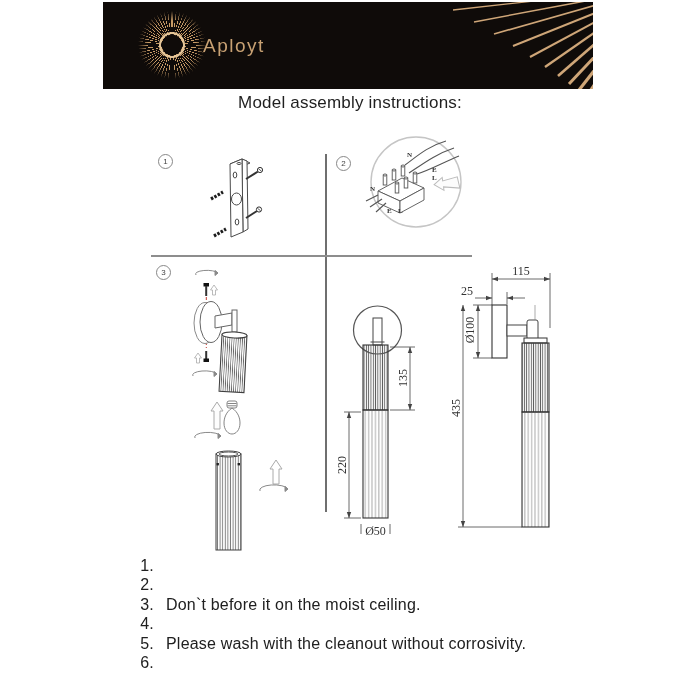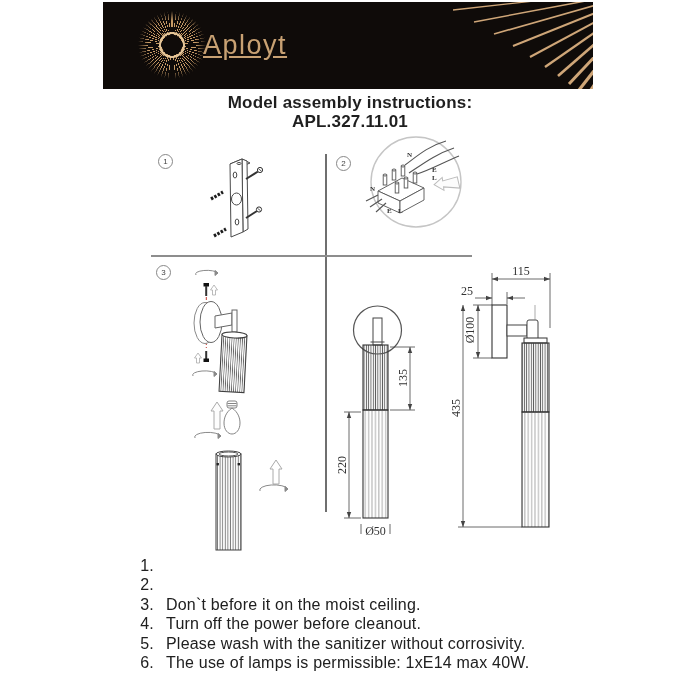--- a/index.html
+++ b/index.html
@@ -7,26 +7,26 @@
 
   
   .banner{position:absolute;left:103px;top:2px;width:490px;height:87px;background:#0f0b09;overflow:hidden;}
   .sunburst{position:absolute;left:34px;top:8px;width:70px;height:70px;border-radius:50%;
     background:
       radial-gradient(circle at 50% 50%, #0f0b09 0 10px, rgba(15,11,9,0) 10.5px),
       radial-gradient(circle at 50% 50%, rgba(0,0,0,0) 0 10.5px, rgba(238,205,158,.95) 11px 12.5px, rgba(0,0,0,0) 13.5px),
       radial-gradient(circle at 50% 50%, rgba(15,11,9,0) 0 24px, #0f0b09 34px),
       repeating-conic-gradient(from 0deg, #c69a66 0deg 1.6deg, rgba(15,11,9,0) 1.6deg 6.4deg);}
   .wordmark{position:absolute;left:100px;top:0;height:87px;display:flex;align-items:center;
-    color:#c8a173;font-size:27px;letter-spacing:1.5px;font-weight:400;text-decoration:underline;}
+    color:#c8a173;font-size:19px;letter-spacing:1.5px;font-weight:400;}
   .rays{position:absolute;right:0;top:0;}
 
   
   .title{position:absolute;left:0;top:93px;width:700px;text-align:center;color:#1f1f1f;
-    font-size:17px;font-weight:700;letter-spacing:.2px;line-height:19px;}
+    font-size:17px;font-weight:400;letter-spacing:.2px;line-height:19px;}
 
   
   .vline{position:absolute;left:325px;top:154px;width:2px;height:358px;background:#6f6f6f;}
   .hline{position:absolute;left:151px;top:255px;width:321px;height:2px;background:#8d8d8d;}
 
   
   .stepnum{position:absolute;width:13px;height:13px;border:1px solid #888;border-radius:50%;
     display:flex;align-items:center;justify-content:center;font-size:8px;color:#444;background:#fff;}
   .s1{left:158px;top:154px;} .s2{left:336px;top:156px;} .s3{left:156px;top:265px;}
 
@@ -58,21 +58,20 @@
         <path d="M307,-15 L205,74" stroke-width="2.7"></path>
         <path d="M307,-15 L216,82" stroke-width="3"></path>
         <path d="M307,-15 L226,88" stroke-width="3.2"></path>
         <path d="M307,-15 L234,94" stroke-width="3.4"></path>
       </g>
     </svg>
   </div>
 
   <div class="title">
     <div>Model assembly instructions:</div>
-    <div>APL.327.11.01</div>
   </div>
 
   <div class="vline"></div>
   <div class="hline"></div>
 
   <div class="stepnum s1">1</div>
   <div class="stepnum s2">2</div>
   <div class="stepnum s3">3</div>
 
   <svg class="dxf" style="left:145px;top:148px" width="170" height="105" viewBox="0 0 170 105">
@@ -304,25 +303,23 @@
     </div>
     <div class="row">
       <span class="n">2.</span>
     </div>
     <div class="row">
       <span class="n">3.</span>
       <span>Don`t before it on the moist ceiling.</span>
     </div>
     <div class="row">
       <span class="n">4.</span>
-      <span>Turn off the power before cleanout.</span>
     </div>
     <div class="row">
       <span class="n">5.</span>
-      <span>Please wash with the sanitizer without corrosivity.</span>
+      <span>Please wash with the cleanout without corrosivity.</span>
     </div>
     <div class="row">
       <span class="n">6.</span>
-      <span>The use of lamps is permissible: 1xE14 max 40W.</span>
     </div>
   </div>
 
 </div>
 
 </body></html>

